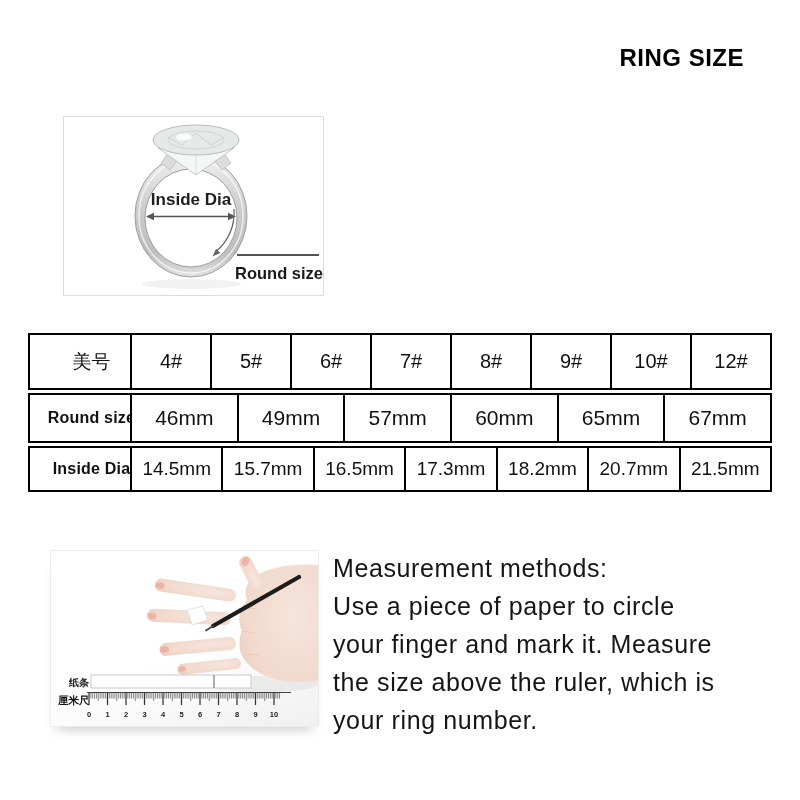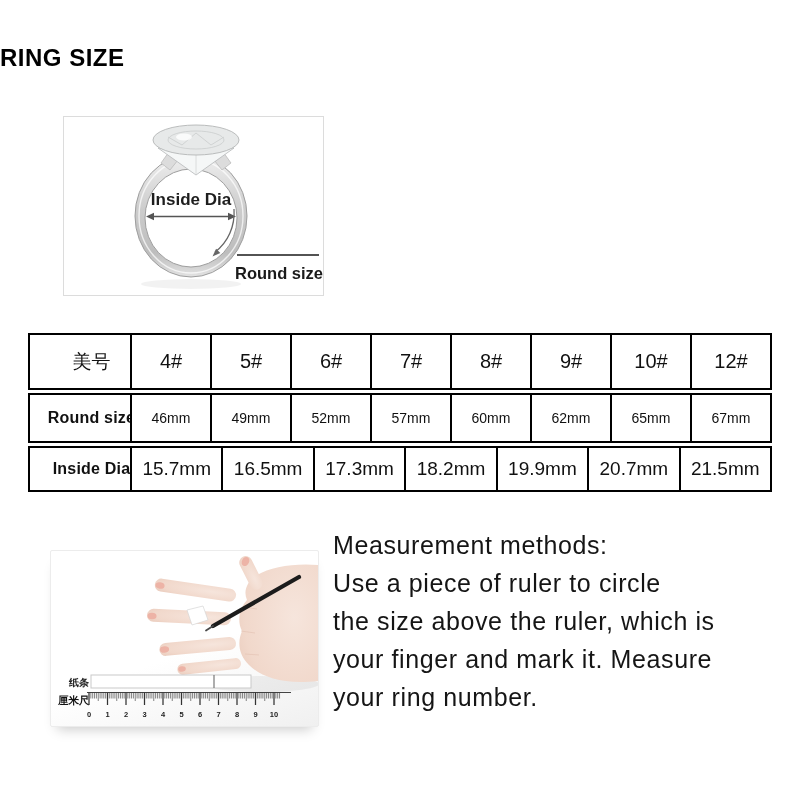--- a/index.html
+++ b/index.html
@@ -1,49 +1,49 @@
 <!DOCTYPE html>
 <html><head>
 <meta charset="utf-8">
 <style>
   html,body{margin:0;padding:0;}
   body{
     width:800px;height:800px;background:#ffffff;position:relative;
     font-family:"Liberation Sans", sans-serif;color:#111;overflow:hidden;
   }
   .page-title{
-    position:absolute;left:0;top:44px;width:744px;text-align:left;
+    position:absolute;left:0;top:44px;width:744px;text-align:right;
     font-size:24px;font-weight:bold;letter-spacing:.5px;color:#000;
   }
   .ring-diagram{
     position:absolute;left:63px;top:116px;width:259px;height:178px;
     border:1px solid #dcdcdc;background:#fff;
   }
   .size-table{position:absolute;left:28px;top:333px;width:744px;}
   .t-row{display:flex;border:2.5px solid #000;background:#fff;box-sizing:border-box;}
   .t-row + .t-row{margin-top:3px;}
   .t-cell{
     border-left:2.5px solid #000;flex:1;display:flex;align-items:center;
     justify-content:center;box-sizing:border-box;white-space:nowrap;overflow:hidden;
   }
   .t-cell:first-child{border-left:none;flex:none;width:100px;padding-left:23px;}
   .row-head .t-cell{height:53px;font-size:20px;}
   .row-head .t-cell:first-child{font-size:19px;}
-  .row-round .t-cell{height:46px;font-size:14px;}
+  .row-round .t-cell{height:46px;font-size:21px;}
   .row-inside .t-cell{height:42px;font-size:19px;}
   .row-label{font-size:16px !important;font-weight:bold;letter-spacing:.2px;}
   .photo{
     position:absolute;left:50px;top:550px;width:267px;height:175px;
     background:linear-gradient(160deg,#ffffff 55%,#f0f0f0 100%);
     border:1px solid #ececec;border-radius:2px;
     box-shadow:0 9px 12px -7px rgba(0,0,0,.22);
   }
   .photo svg{display:block;width:100%;height:100%;}
   .measurement{
-    position:absolute;left:333px;top:526px;width:450px;
+    position:absolute;left:333px;top:549px;width:450px;
     font-size:25px;line-height:38px;letter-spacing:.6px;color:#151515;
   }
   svg text{font-family:"Liberation Sans", sans-serif;}
 </style>
 </head>
 <body>
 
 <div class="page-title">RING SIZE</div>
 
 <div class="ring-diagram">
@@ -99,34 +99,32 @@
     <div class="t-cell">7#</div>
     <div class="t-cell">8#</div>
     <div class="t-cell">9#</div>
     <div class="t-cell">10#</div>
     <div class="t-cell">12#</div>
   </div>
   <div class="t-row row-round">
     <div class="t-cell row-label">Round size</div>
     <div class="t-cell">46mm</div>
     <div class="t-cell">49mm</div>
-    <div class="t-cell">52mm</div>
     <div class="t-cell">57mm</div>
     <div class="t-cell">60mm</div>
-    <div class="t-cell">62mm</div>
     <div class="t-cell">65mm</div>
     <div class="t-cell">67mm</div>
   </div>
   <div class="t-row row-inside">
     <div class="t-cell row-label">Inside Dia</div>
+    <div class="t-cell">14.5mm</div>
     <div class="t-cell">15.7mm</div>
     <div class="t-cell">16.5mm</div>
     <div class="t-cell">17.3mm</div>
     <div class="t-cell">18.2mm</div>
-    <div class="t-cell">19.9mm</div>
     <div class="t-cell">20.7mm</div>
     <div class="t-cell">21.5mm</div>
   </div>
 </div>
 
 <div class="photo">
   <svg viewBox="0 0 267 175">
     <defs>
       <radialGradient id="skin" cx="0.7" cy="0.45" r="0.9">
         <stop offset="0" stop-color="#f6e5dc"></stop>
@@ -287,17 +285,17 @@
           <text x="186" y="165.5">8</text>
           <text x="204.5" y="165.5">9</text>
           <text x="223" y="165.5">10</text>
         </g>
     </g>
   </svg>
 </div>
 
 <div class="measurement">
   <div>Measurement methods:</div>
-  <div>Use a piece of ruler to circle</div>
+  <div>Use a piece of paper to circle</div>
+  <div>your finger and mark it. Measure</div>
   <div>the size above the ruler, which is</div>
-  <div>your finger and mark it. Measure</div>
   <div>your ring number.</div>
 </div>
 
 </body></html>

